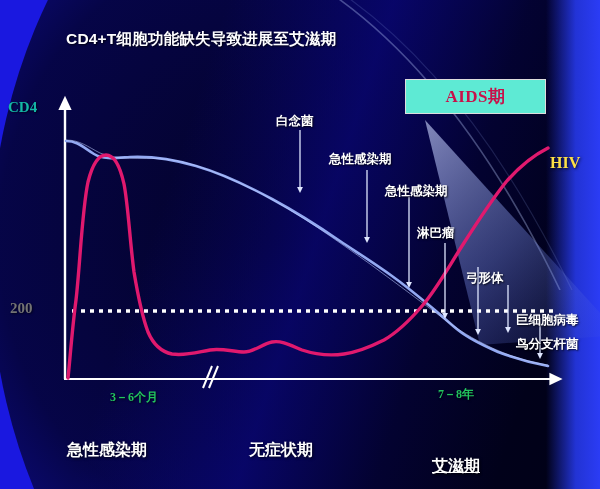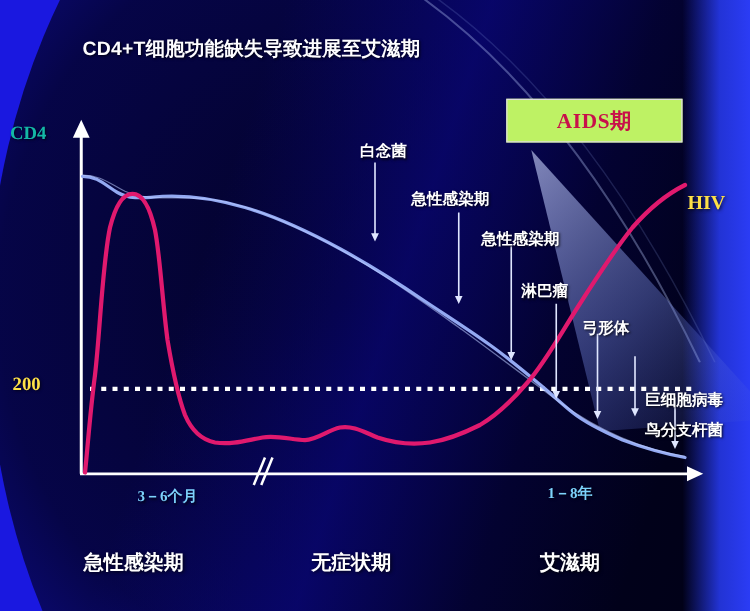--- a/index.html
+++ b/index.html
@@ -35,37 +35,37 @@
     pointer-events:none;}
 
   
   .axes{position:absolute;left:0;top:0;width:600px;height:489px;pointer-events:none;}
 
   
   .title{position:absolute;left:66px;top:29px;font-size:15.5px;font-weight:bold;
     color:#fdfdff;letter-spacing:.2px;white-space:nowrap;
     text-shadow:1px 1px 2px rgba(0,0,0,.75);}
   .aids-box{position:absolute;left:405px;top:79px;width:139px;height:33px;
-    background:#bef264;border:1px solid #ddd;display:flex;align-items:center;
+    background:#5eead4;border:1px solid #ddd;display:flex;align-items:center;
     justify-content:center;}
   .aids-box span{color:#c8104a;font-size:17px;font-weight:bold;letter-spacing:.5px;
     font-family:"Liberation Serif","DejaVu Serif",serif;}
   .axis-y-label{position:absolute;left:8px;top:99px;color:#14b8a6;font-size:15px;
     font-weight:bold;font-family:"Liberation Serif","DejaVu Serif",serif;
     text-shadow:1px 1px 2px rgba(0,0,0,.6);}
-  .tick200{position:absolute;left:10px;top:300px;color:#fde047;font-size:15px;
+  .tick200{position:absolute;left:10px;top:300px;color:#737373;font-size:15px;
     font-weight:bold;font-family:"Liberation Serif","DejaVu Serif",serif;
     text-shadow:1px 1px 2px rgba(0,0,0,.6);}
   .hiv-label{position:absolute;left:550px;top:154px;color:#fde047;font-size:16px;
     font-weight:bold;font-family:"Liberation Serif","DejaVu Serif",serif;
     text-shadow:1px 1px 3px rgba(0,0,0,.8);}
 
   .ann{position:absolute;color:#ffffff;font-size:12.5px;font-weight:bold;
     white-space:nowrap;text-shadow:1px 1px 2px rgba(0,0,0,.8);}
-  .dur{position:absolute;color:#7dd3fc;font-size:12px;font-weight:bold;
+  .dur{position:absolute;color:#22c55e;font-size:12px;font-weight:bold;
     white-space:nowrap;font-family:"Liberation Serif","DejaVu Serif",serif;
     text-shadow:1px 1px 2px rgba(0,0,0,.7);}
   .phase{position:absolute;color:#ffffff;font-size:16px;font-weight:bold;
     white-space:nowrap;text-shadow:1px 1px 3px rgba(0,0,0,.8);}
 </style>
 </head>
 <body>
 
 <div id="stage">
 
@@ -161,28 +161,28 @@
   <div class="title">CD4+T细胞功能缺失导致进展至艾滋期</div>
 
   <div class="aids-box">
     <span>AIDS期</span>
   </div>
 
   <div class="axis-y-label">CD4</div>
   <div class="tick200">200</div>
   <div class="hiv-label">HIV</div>
 
-  <div class="ann" style="left:256px;top:113px;padding-left:32px;">白念菌</div>
+  <div class="ann" style="left:244px;top:113px;padding-left:32px;">白念菌</div>
   <div class="ann" style="left:329px;top:151px;">急性感染期</div>
   <div class="ann" style="left:385px;top:183px;">急性感染期</div>
   <div class="ann" style="left:417px;top:225px;">淋巴瘤</div>
-  <div class="ann" style="left:466px;top:254px;">弓形体</div>
+  <div class="ann" style="left:466px;top:270px;">弓形体</div>
   <div class="ann" style="left:516px;top:312px;">巨细胞病毒</div>
   <div class="ann" style="left:516px;top:336px;">鸟分支杆菌</div>
 
   <div class="dur" style="left:110px;top:389px;">3－6个月</div>
-  <div class="dur" style="left:438px;top:386px;">1－8年</div>
+  <div class="dur" style="left:438px;top:386px;">7－8年</div>
 
   <div class="phase" style="left:67px;top:440px;">急性感染期</div>
   <div class="phase" style="left:249px;top:440px;">无症状期</div>
-  <div class="phase" style="left:432px;top:440px;">艾滋期</div>
+  <div class="phase" style="left:432px;top:456px;text-decoration:underline;">艾滋期</div>
 
 </div>
 
 </body></html>

